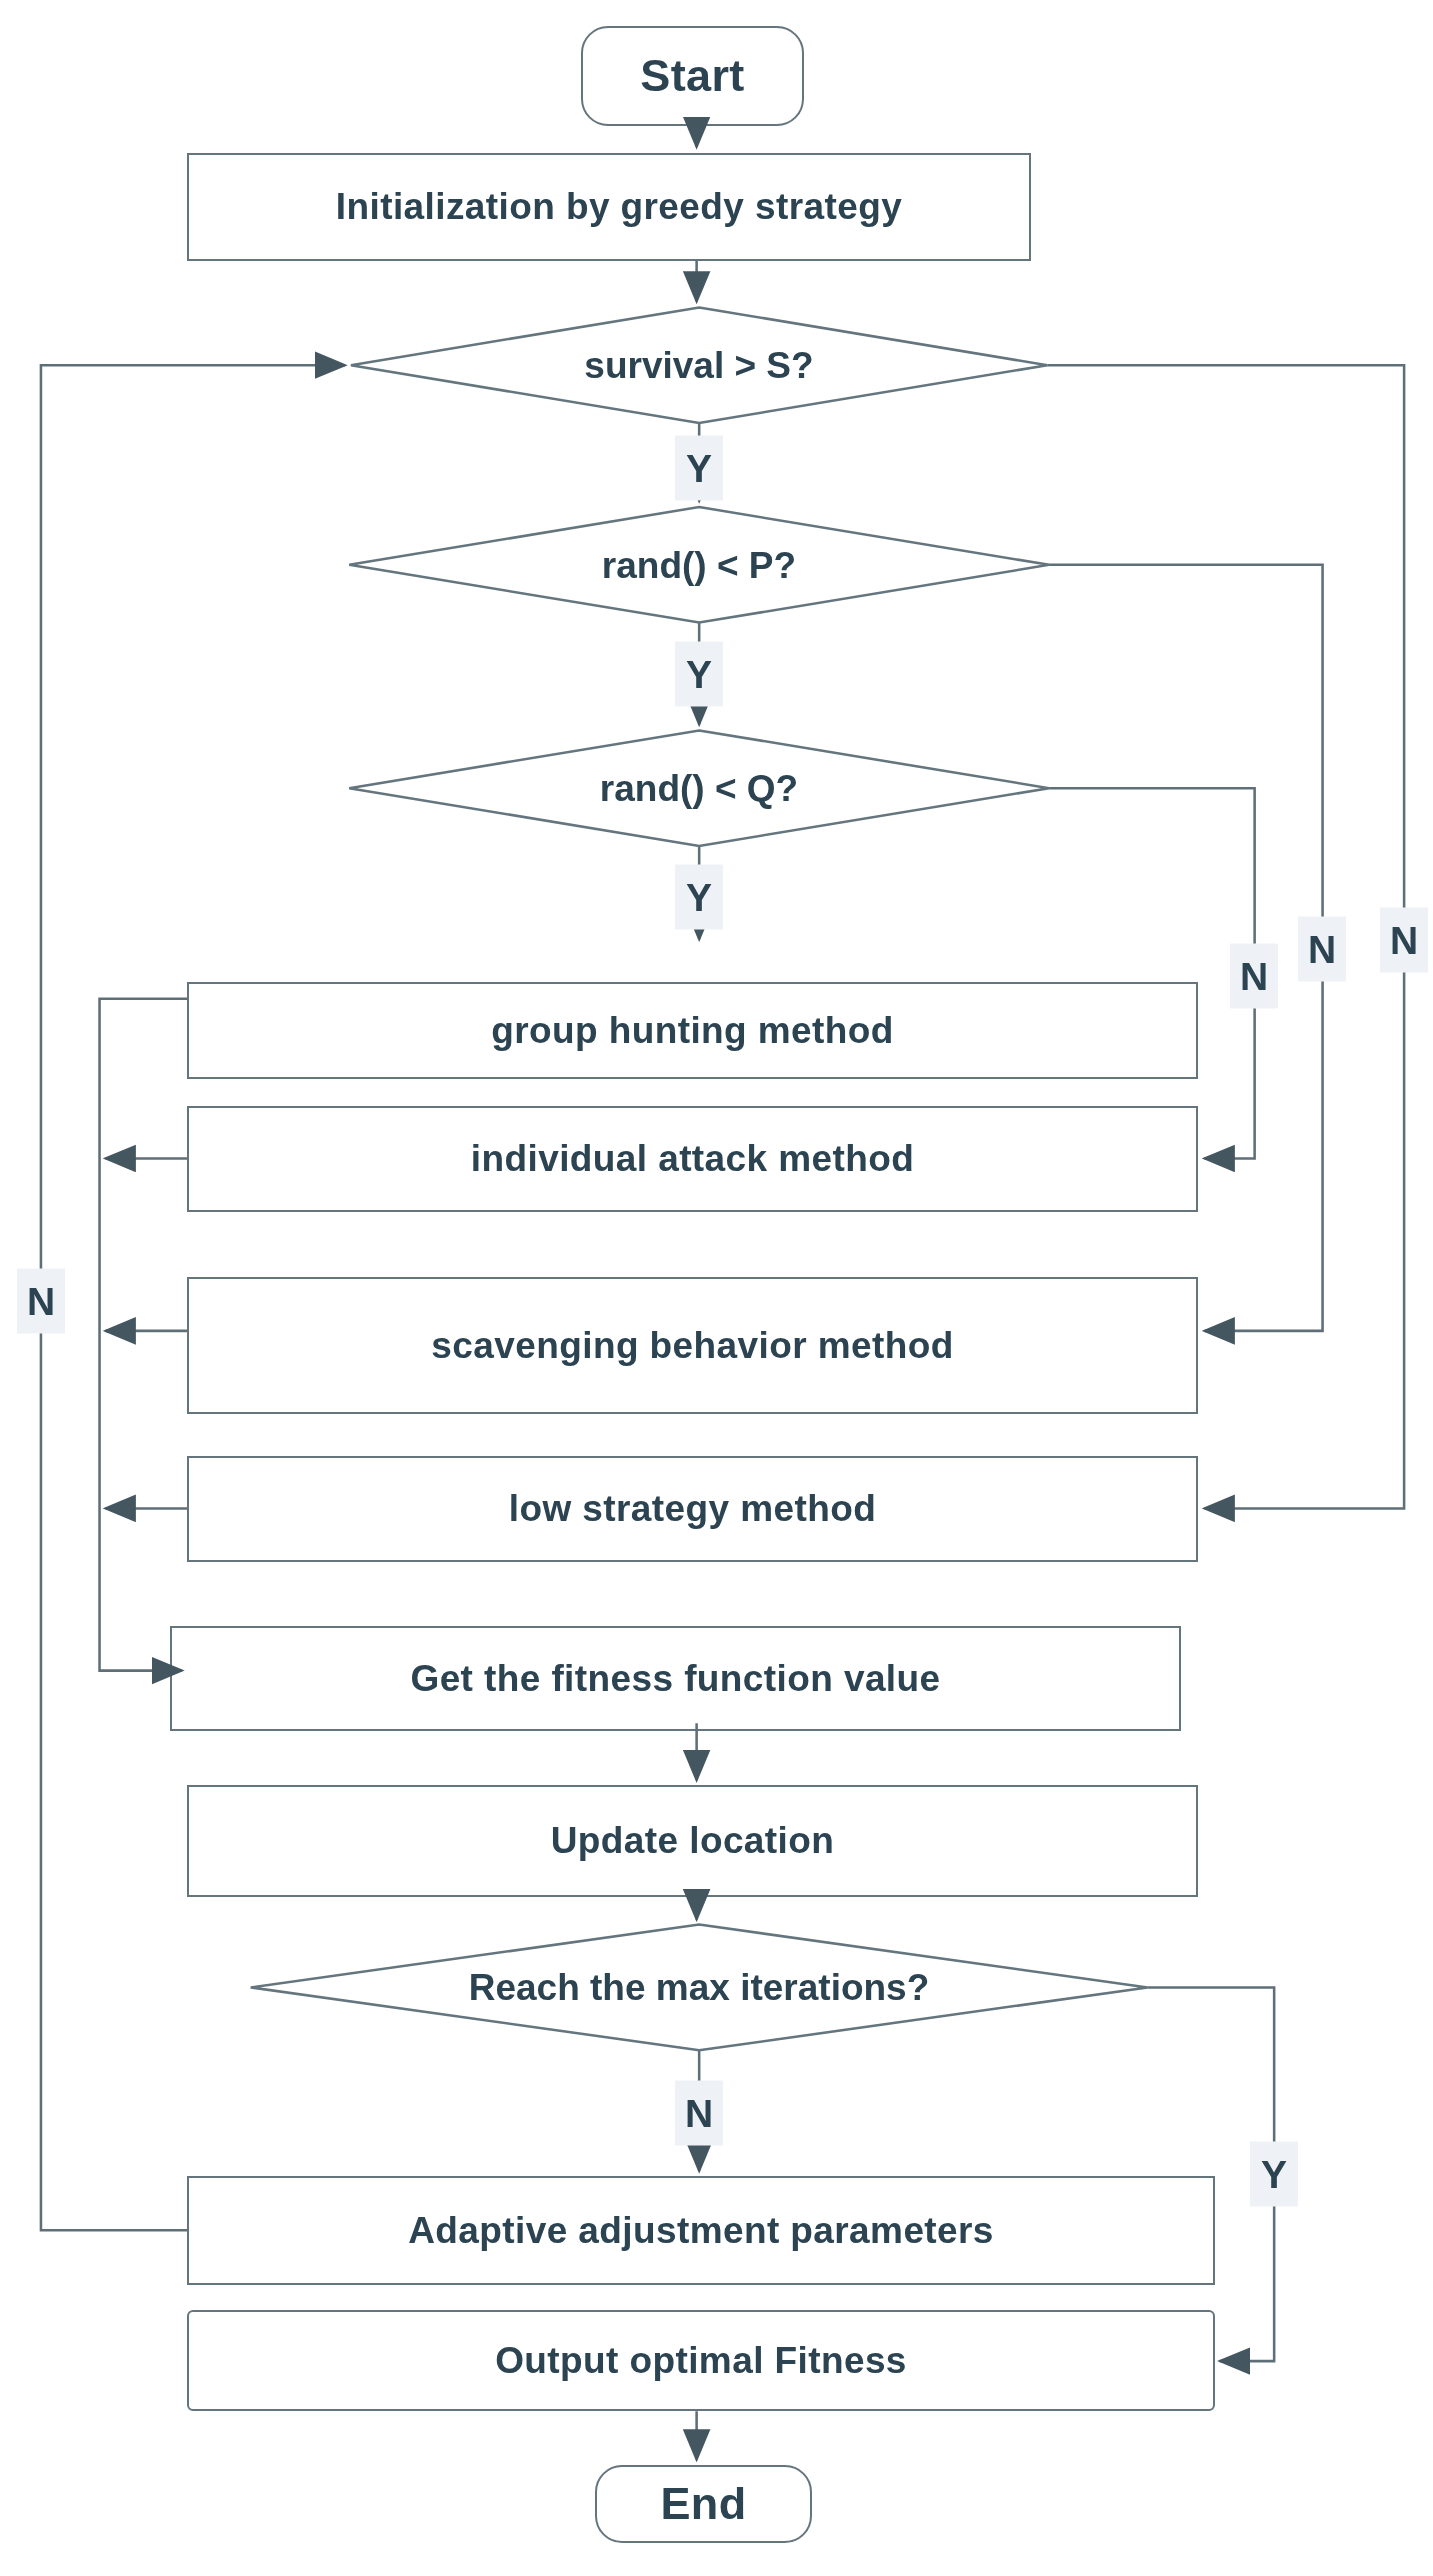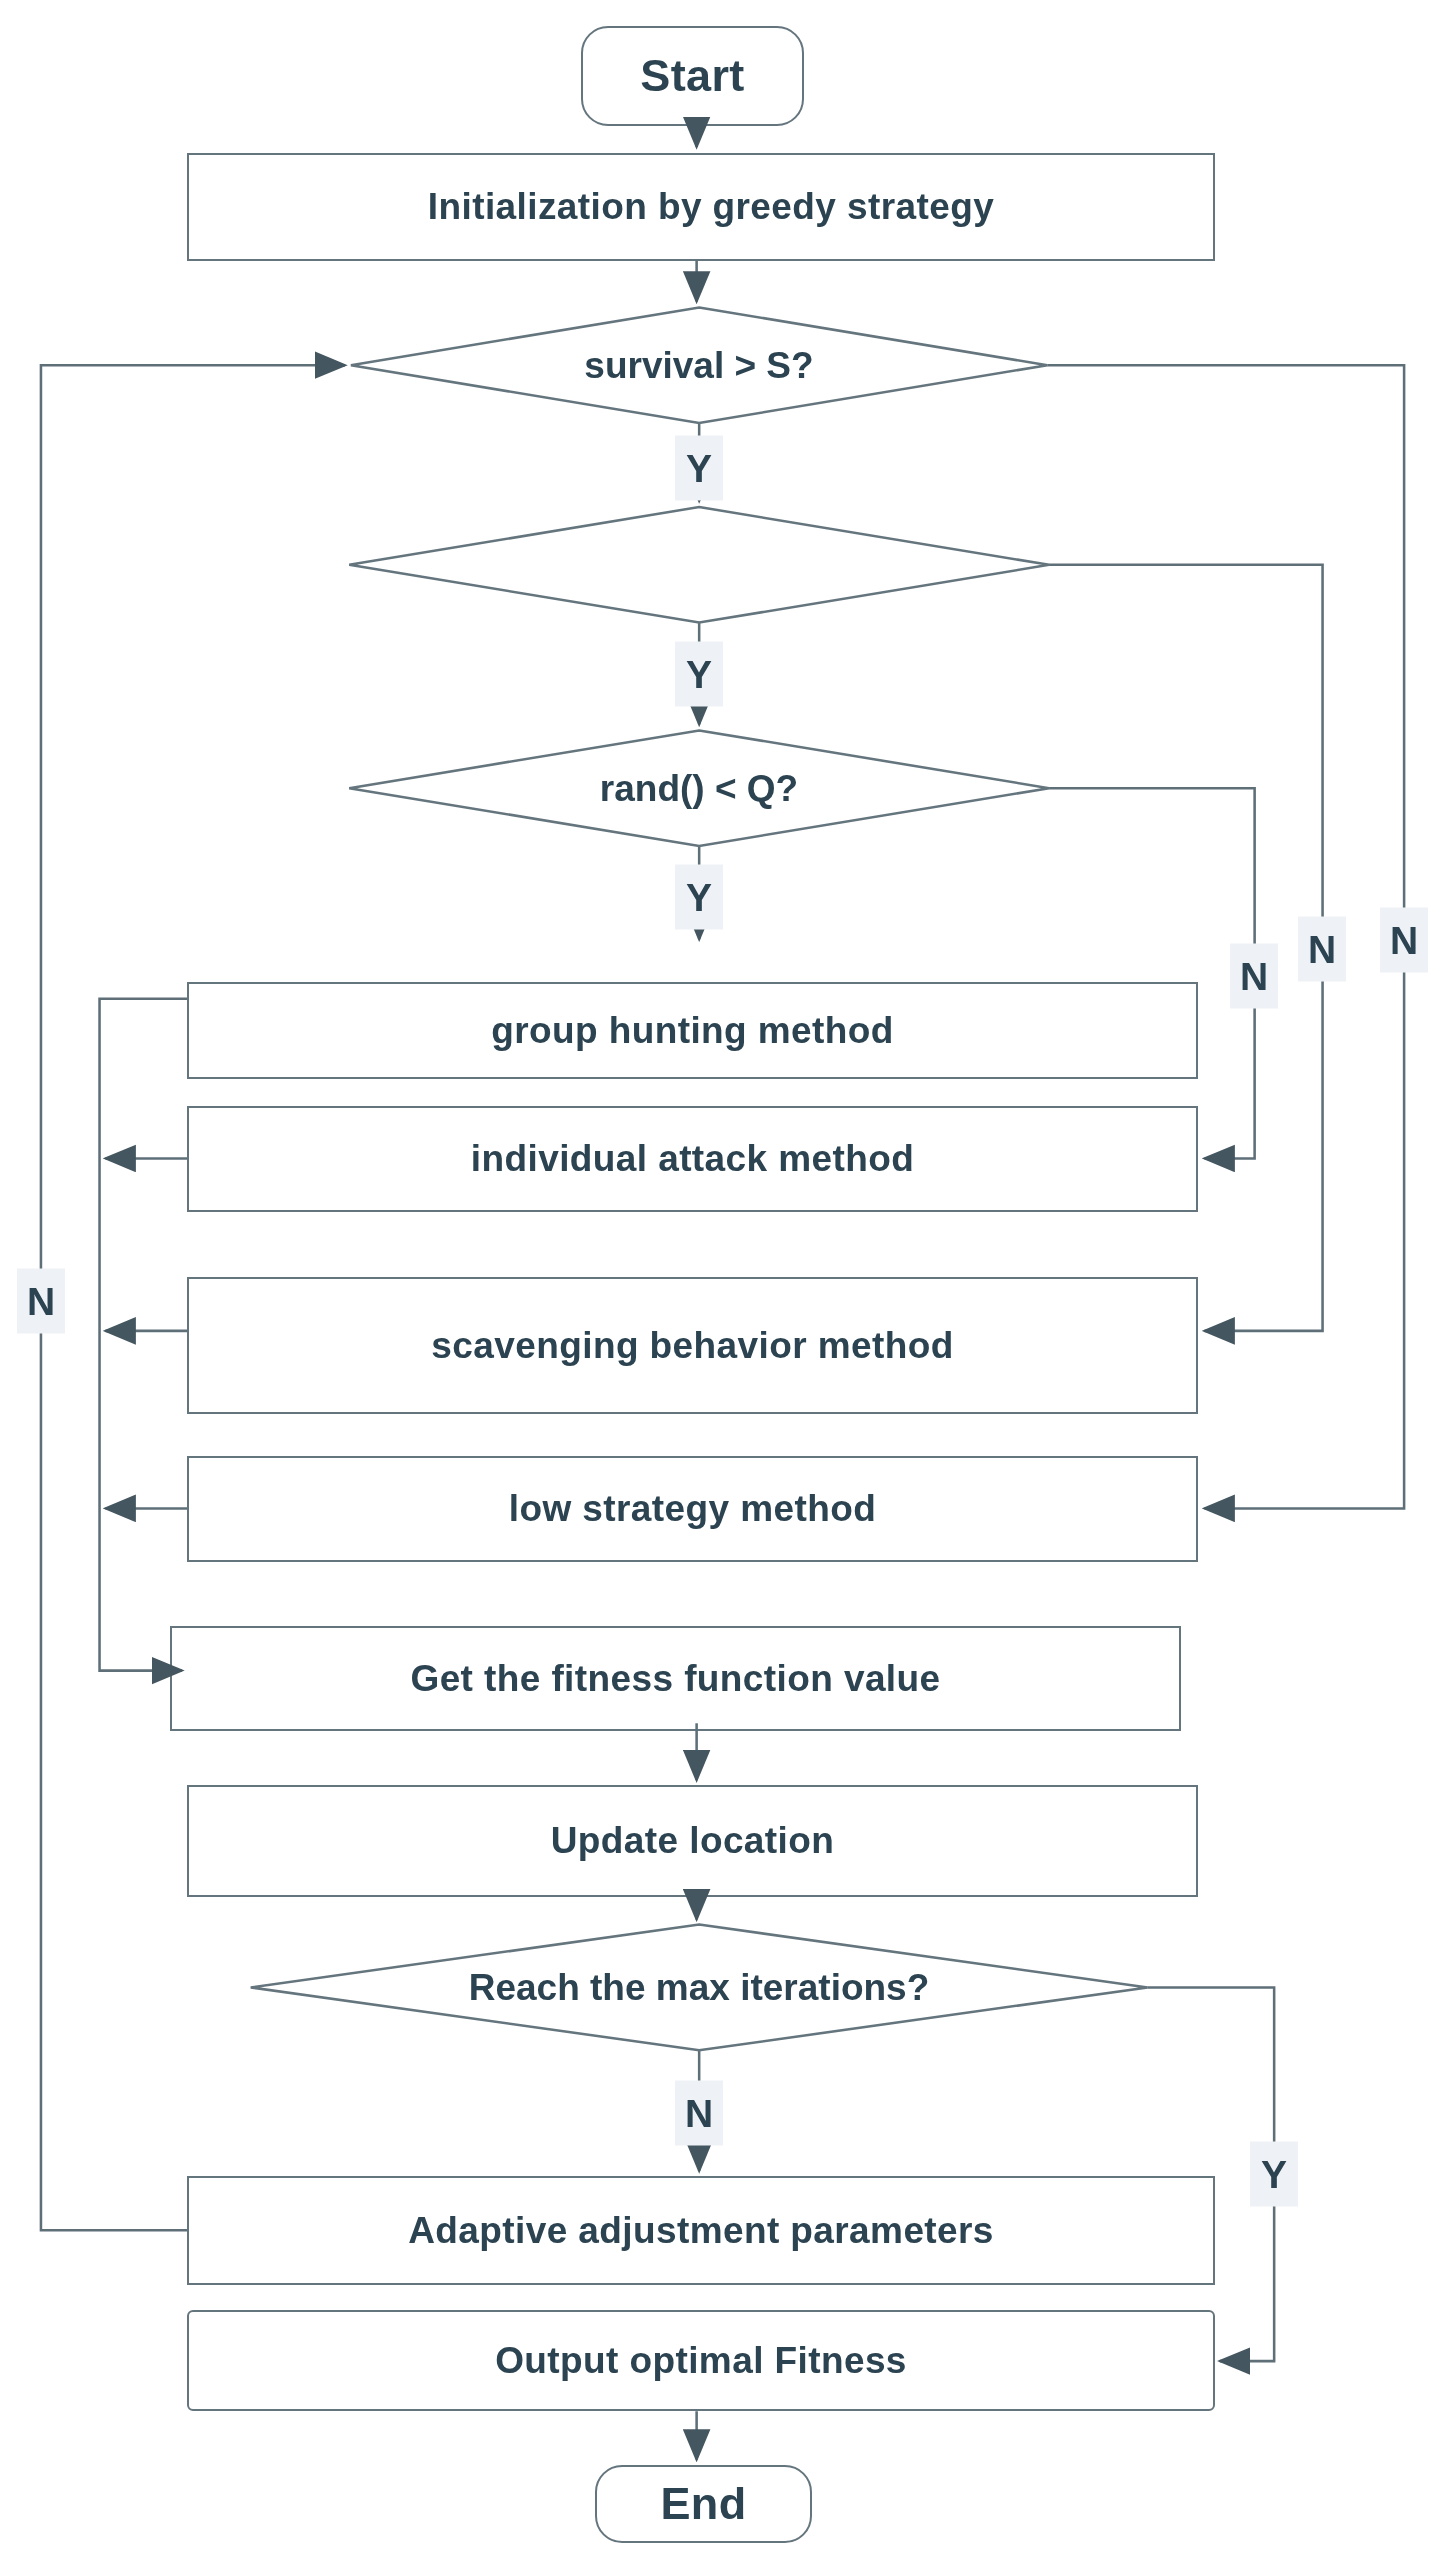--- a/index.html
+++ b/index.html
@@ -61,21 +61,21 @@
     pointer-events: none;
   }
 </style>
 </head>
 <body>
 
 <div class="canvas">
 
   <div class="shape terminator" style="left:581px; top:25.5px; width:223px; height:100px;">Start</div>
 
-  <div class="shape" style="left:187px; top:153px; width:1028px; height:108px;padding-left:20px;">Initialization by greedy strategy</div>
+  <div class="shape" style="left:187px; top:153px; width:844px; height:108px;padding-left:20px;">Initialization by greedy strategy</div>
 
   <div class="shape" style="left:187px; top:945px; width:1011px; height:97px;margin-top:37px;">group hunting method</div>
 
   <div class="shape" style="left:187px; top:1106px; width:1011px; height:106px;">individual attack method</div>
 
   <div class="shape" style="left:187px; top:1277px; width:1011px; height:137px;">scavenging behavior method</div>
 
   <div class="shape" style="left:187px; top:1456px; width:1011px; height:106px;">low strategy method</div>
 
   <div class="shape" style="left:170px; top:1618px; width:1011px; height:105px;margin-top:8px;">Get the fitness function value</div>
@@ -121,20 +121,21 @@
 
     <g fill="#ffffff" stroke="#64757e" stroke-width="3">
       <polygon points="823,362 1233,430 823,498 413,430"></polygon>
       <polygon points="823,597 1235,665 823,733 411,665"></polygon>
       <polygon points="823,860 1235,928 823,996 411,928"></polygon>
       <polygon points="823,2266 1351,2340 823,2414 295,2340"></polygon>
     </g>
   </svg>
 
   <div class="dlabel" style="left:699px; top:366px;">survival &gt; S?</div>
+  <div class="dlabel" style="left:699px; top:566px;">rand() &lt; P?</div>
   <div class="dlabel" style="left:699px; top:789px;">rand() &lt; Q?</div>
   <div class="dlabel" style="left:699px; top:1988px;">Reach the max iterations?</div>
 
   <div class="badge" style="left:699px; top:468px;">Y</div>
   <div class="badge" style="left:699px; top:674px;">Y</div>
   <div class="badge" style="left:699px; top:897px;">Y</div>
   <div class="badge" style="left:1254px; top:976px;">N</div>
   <div class="badge" style="left:1322px; top:949px;">N</div>
   <div class="badge" style="left:1404px; top:940px;">N</div>
   <div class="badge" style="left:41px; top:1301px;">N</div>

